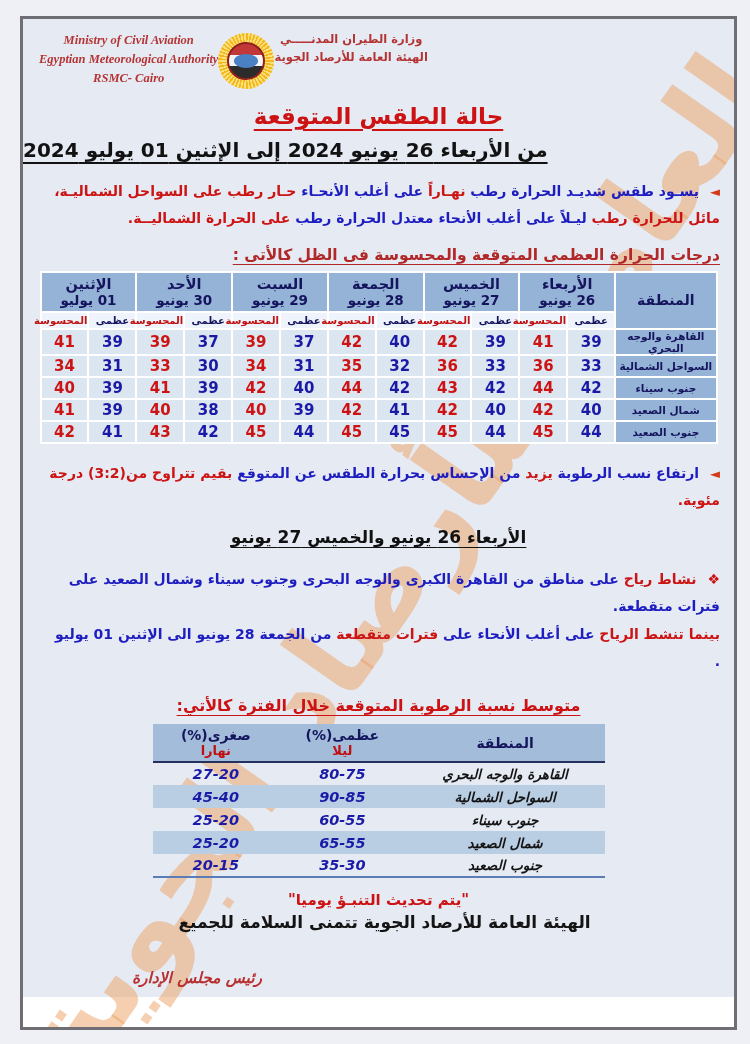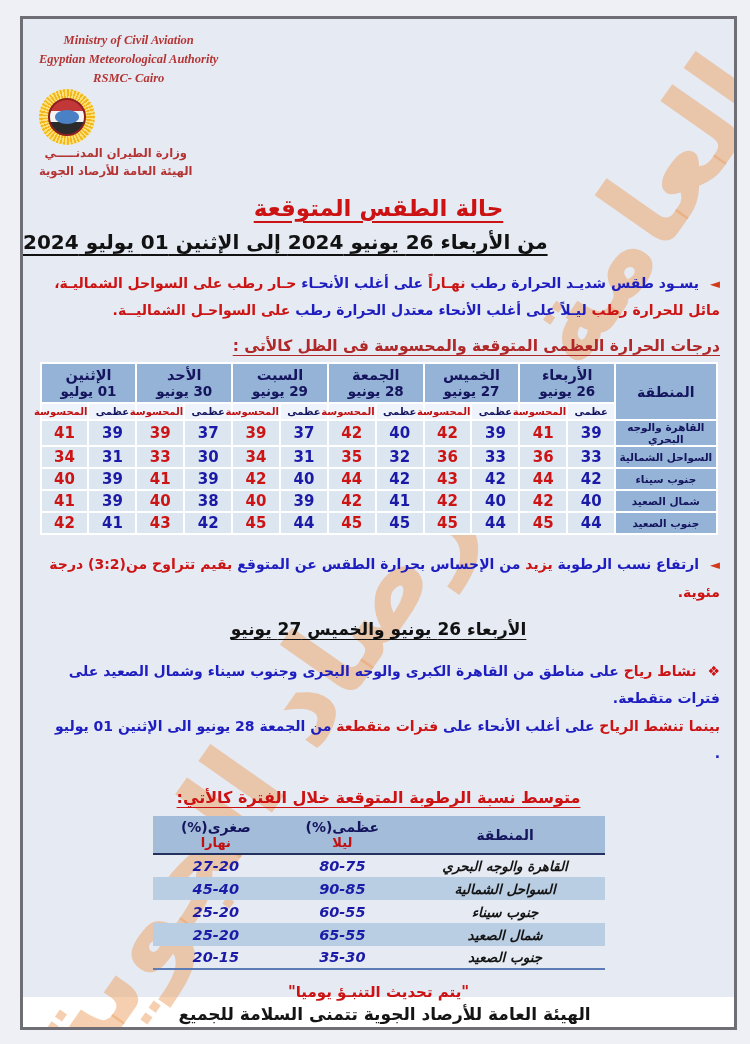--- a/index.html
+++ b/index.html
@@ -7,21 +7,21 @@
     background:#eef0f5; font-family:"DejaVu Sans", sans-serif; }
   .frame { position:absolute; left:20px; top:16px; right:13px; bottom:14px;
     border:3px solid #6e6e74; background:#ffffff; overflow:hidden; }
   .content { position:relative; width:100%; height:978px; background:#e6eaf3; z-index:0; }
   .watermark { position:absolute; left:-30px; top:1000px; transform:rotate(-55deg);
     transform-origin:0 0; font-size:118px; font-weight:bold; white-space:nowrap;
     color:rgba(236,160,98,0.50); z-index:1; pointer-events:none; letter-spacing:6px; }
   .layer { position:relative; z-index:2; }
 
   
-  .hdr { display:flex; justify-content:flex-end; align-items:flex-start; padding:12px 16px 0 16px;flex-direction:column; }
+  .hdr { display:flex; justify-content:flex-start; align-items:flex-start; padding:12px 16px 0 16px; }
   .hdr-en { font-family:"Liberation Serif", serif; font-style:italic; font-weight:bold;
     color:#b43434; font-size:12.5px; line-height:1.5; text-align:center; }
   .hdr-ar { direction:rtl; color:#b43434; font-size:11.5px; font-weight:bold; line-height:1.55; text-align:center; }
   .logo { width:56px; height:56px; margin-top:2px; border-radius:50%;
     background:repeating-conic-gradient(#f2b81e 0deg 4deg, #fbe07a 4deg 8deg);
     display:flex; align-items:center; justify-content:center; }
   .logo-core { width:38px; height:38px; border-radius:50%; border:2px solid #8d1f1f;
     background:linear-gradient(180deg,#c23737 0 32%,#f4f4f4 32% 64%,#2b2b2b 64% 100%);
     position:relative; overflow:hidden; }
   .logo-cloud { position:absolute; left:50%; top:50%; transform:translate(-50%,-50%);
@@ -109,21 +109,21 @@
           <div>الهيئة العامة للأرصاد الجوية</div>
         </div>
       </div>
 
       <div class="title">حالة الطقس المتوقعة</div>
       <div class="subtitle">من الأربعاء 26 يونيو 2024 إلى الإثنين 01 يوليو 2024</div>
 
       <p class="para mt">
         <span class="bullet-tri">◄</span>
         <span class="blue">يسـود طقس شديـد الحرارة رطب </span><span class="red">نهـاراً </span><span class="blue">على أغلب الأنحـاء </span><span class="red">حـار رطب على السواحل الشماليـة،</span><br>
-        <span class="red">مائل للحرارة رطب </span><span class="blue">ليـلاً </span><span class="blue">على أغلب الأنحاء </span><span class="blue">معتدل الحرارة رطب </span><span class="red">على السواحـل الشماليــة.</span>
+        <span class="red">مائل للحرارة رطب </span><span class="blue">ليـلاً </span><span class="blue">على أغلب الأنحاء </span><span class="blue">معتدل الحرارة رطب </span><span class="red">على الحرارة الشماليــة.</span>
       </p>
 
       <div class="sec-head">درجات الحرارة العظمى المتوقعة والمحسوسة فى الظل كالأتى :</div>
 
       <table class="temp-table">
         <colgroup>
           <col class="c-region">
             <col>
             <col>
             <col>

